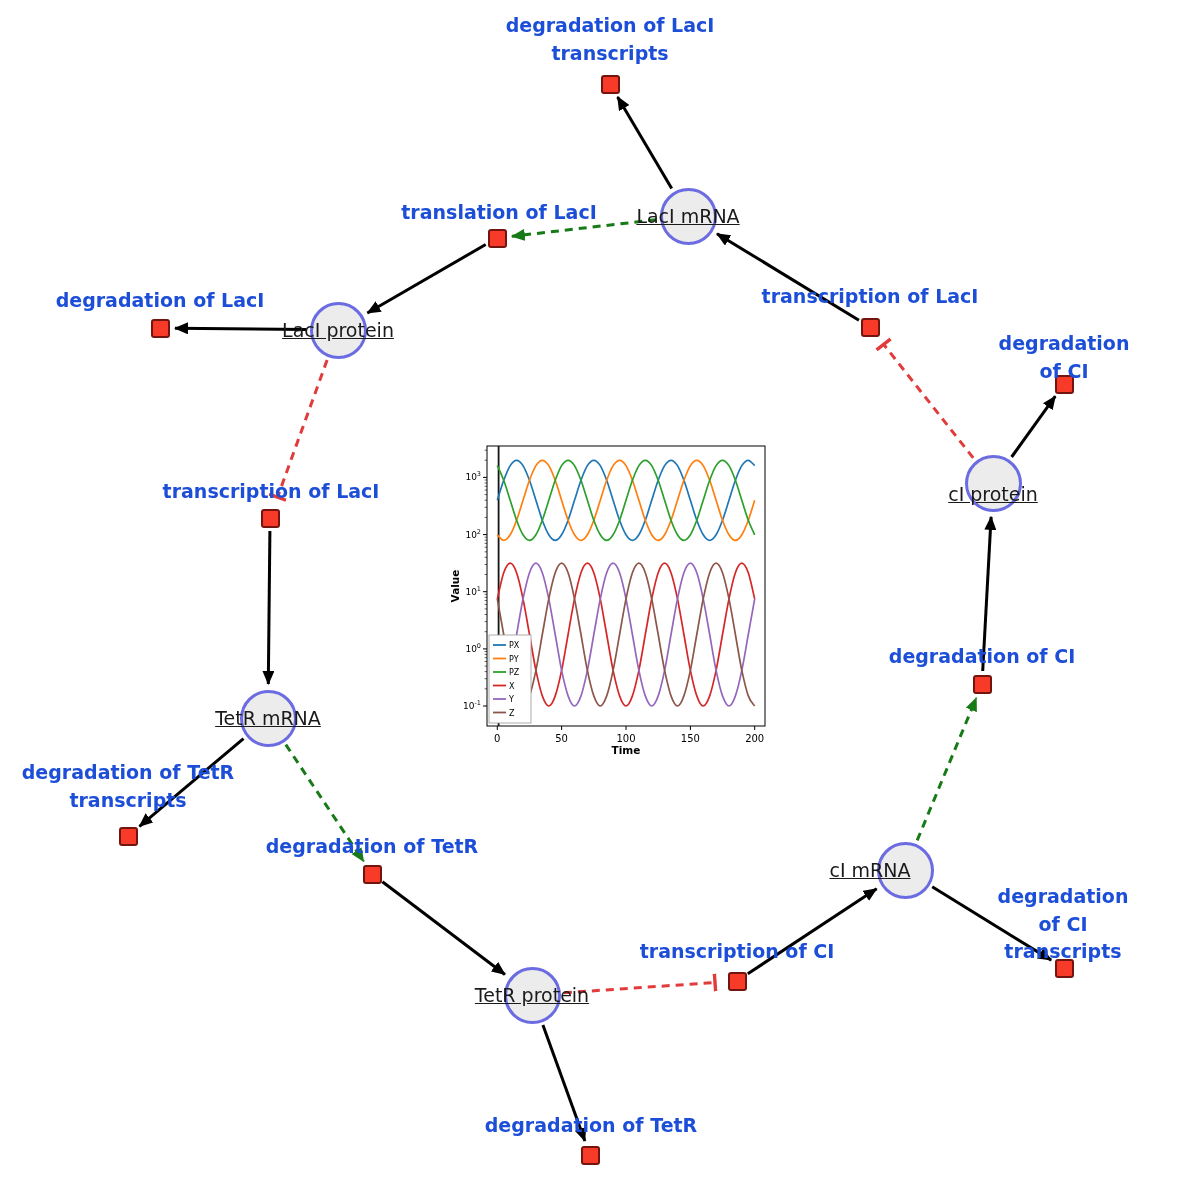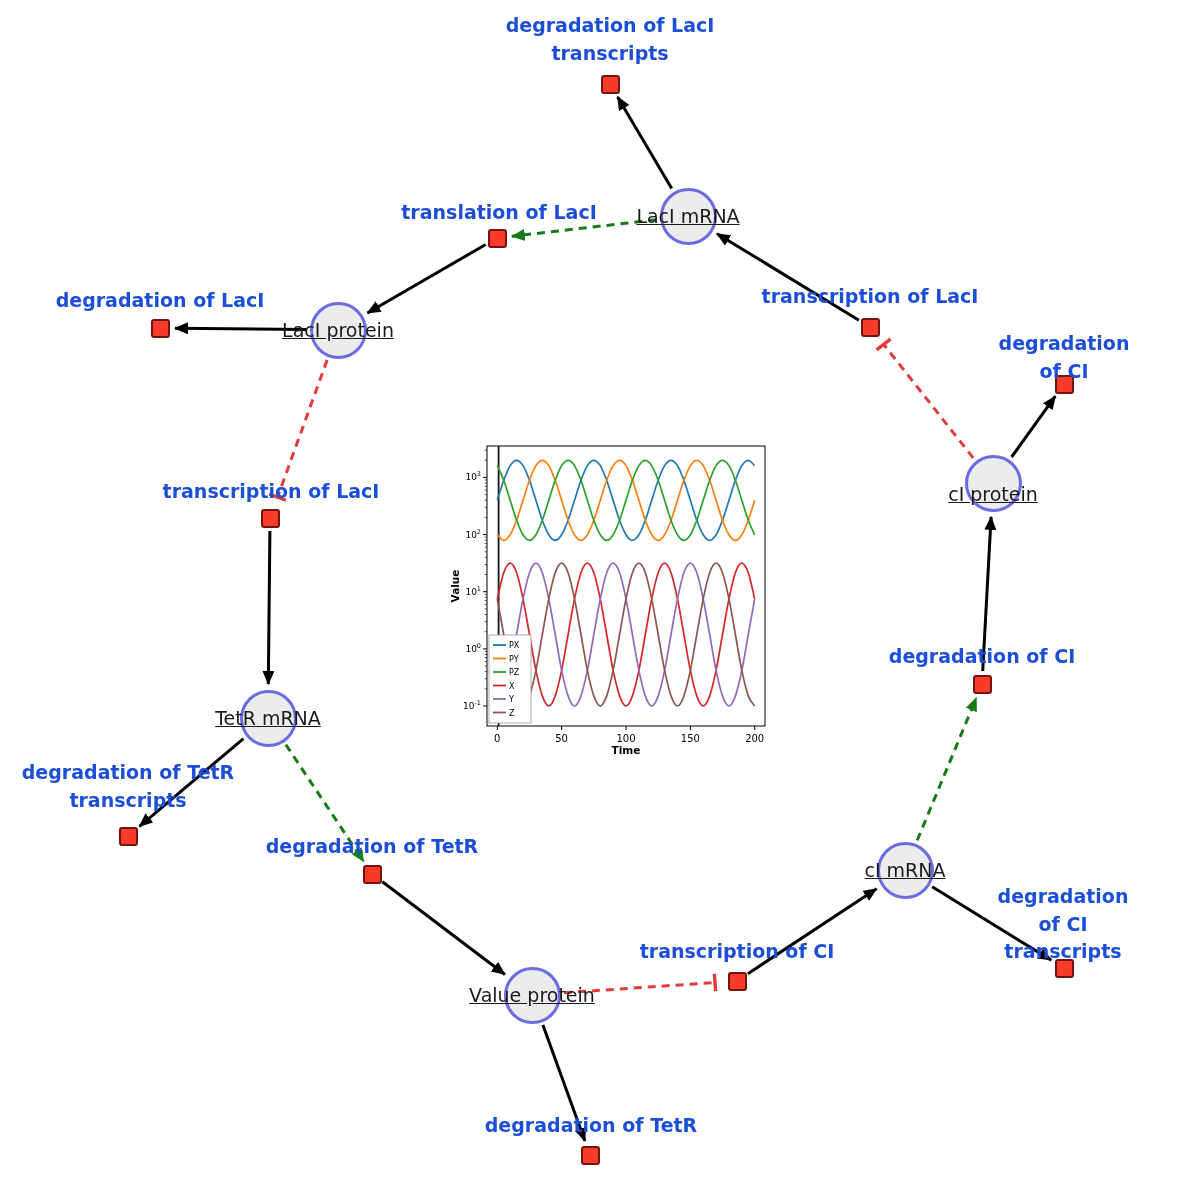--- a/index.html
+++ b/index.html
@@ -54,23 +54,23 @@
       <line x1="563.9" y1="992.8" x2="715.1" y2="982.5" stroke="#e23b3b" stroke-width="3" stroke-dasharray="8 6" marker-end="url(#tbar-red)"></line>
     </svg>
   <div id="node-layer">
       <div class="species-node" style="left: 659.5px; top: 187.5px;"></div>
       <div class="species-label" style="left: 688px; top: 216px;">LacI mRNA</div>
       <div class="species-node" style="left: 309.5px; top: 301.5px;"></div>
       <div class="species-label" style="left: 338px; top: 330px;">LacI protein</div>
       <div class="species-node" style="left: 239.5px; top: 689.5px;"></div>
       <div class="species-label" style="left: 268px; top: 718px;">TetR mRNA</div>
       <div class="species-node" style="left: 503.5px; top: 966.5px;"></div>
-      <div class="species-label" style="left: 532px; top: 995px;">Value protein</div>
+      <div class="species-label" style="left: 532px; top: 995px;">TetR protein</div>
       <div class="species-node" style="left: 876.5px; top: 841.5px;"></div>
-      <div class="species-label" style="left: 905px; top: 870px;">cI mRNA</div>
+      <div class="species-label" style="left: 870px; top: 870px;">cI mRNA</div>
       <div class="species-node" style="left: 964.5px; top: 454.5px;"></div>
       <div class="species-label" style="left: 993px; top: 483px; margin-top: 11px;">cI protein</div>
       <div class="reaction-node" style="left: 600.5px; top: 74.5px;"></div>
       <div class="reaction-label" style="left: 610px; top: 40px;">degradation of LacI
 transcripts</div>
       <div class="reaction-node" style="left: 487.5px; top: 228.5px;"></div>
       <div class="reaction-label" style="left: 499px; top: 213px;">translation of LacI</div>
       <div class="reaction-node" style="left: 150.5px; top: 318.5px;"></div>
       <div class="reaction-label" style="left: 160px; top: 301px;">degradation of LacI</div>
       <div class="reaction-node" style="left: 860.5px; top: 317.5px;"></div>

